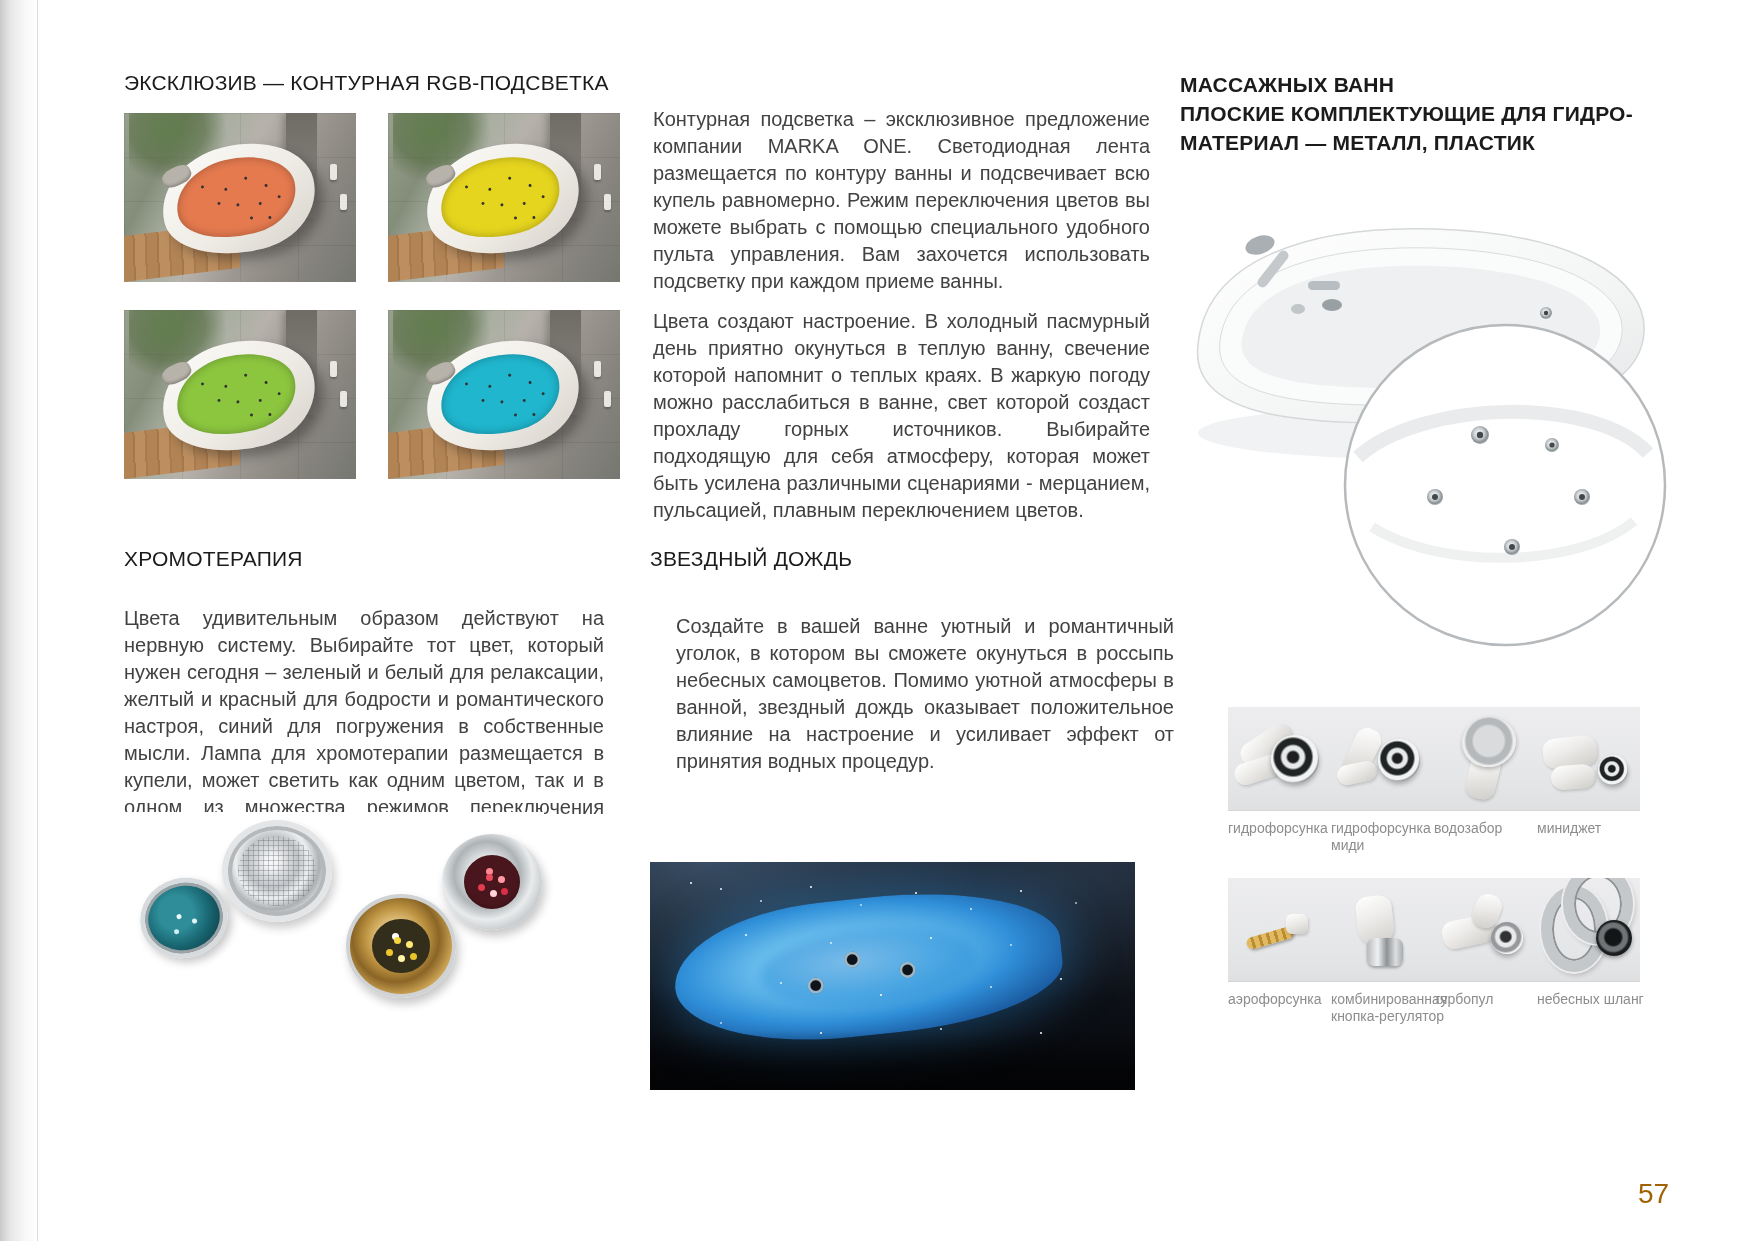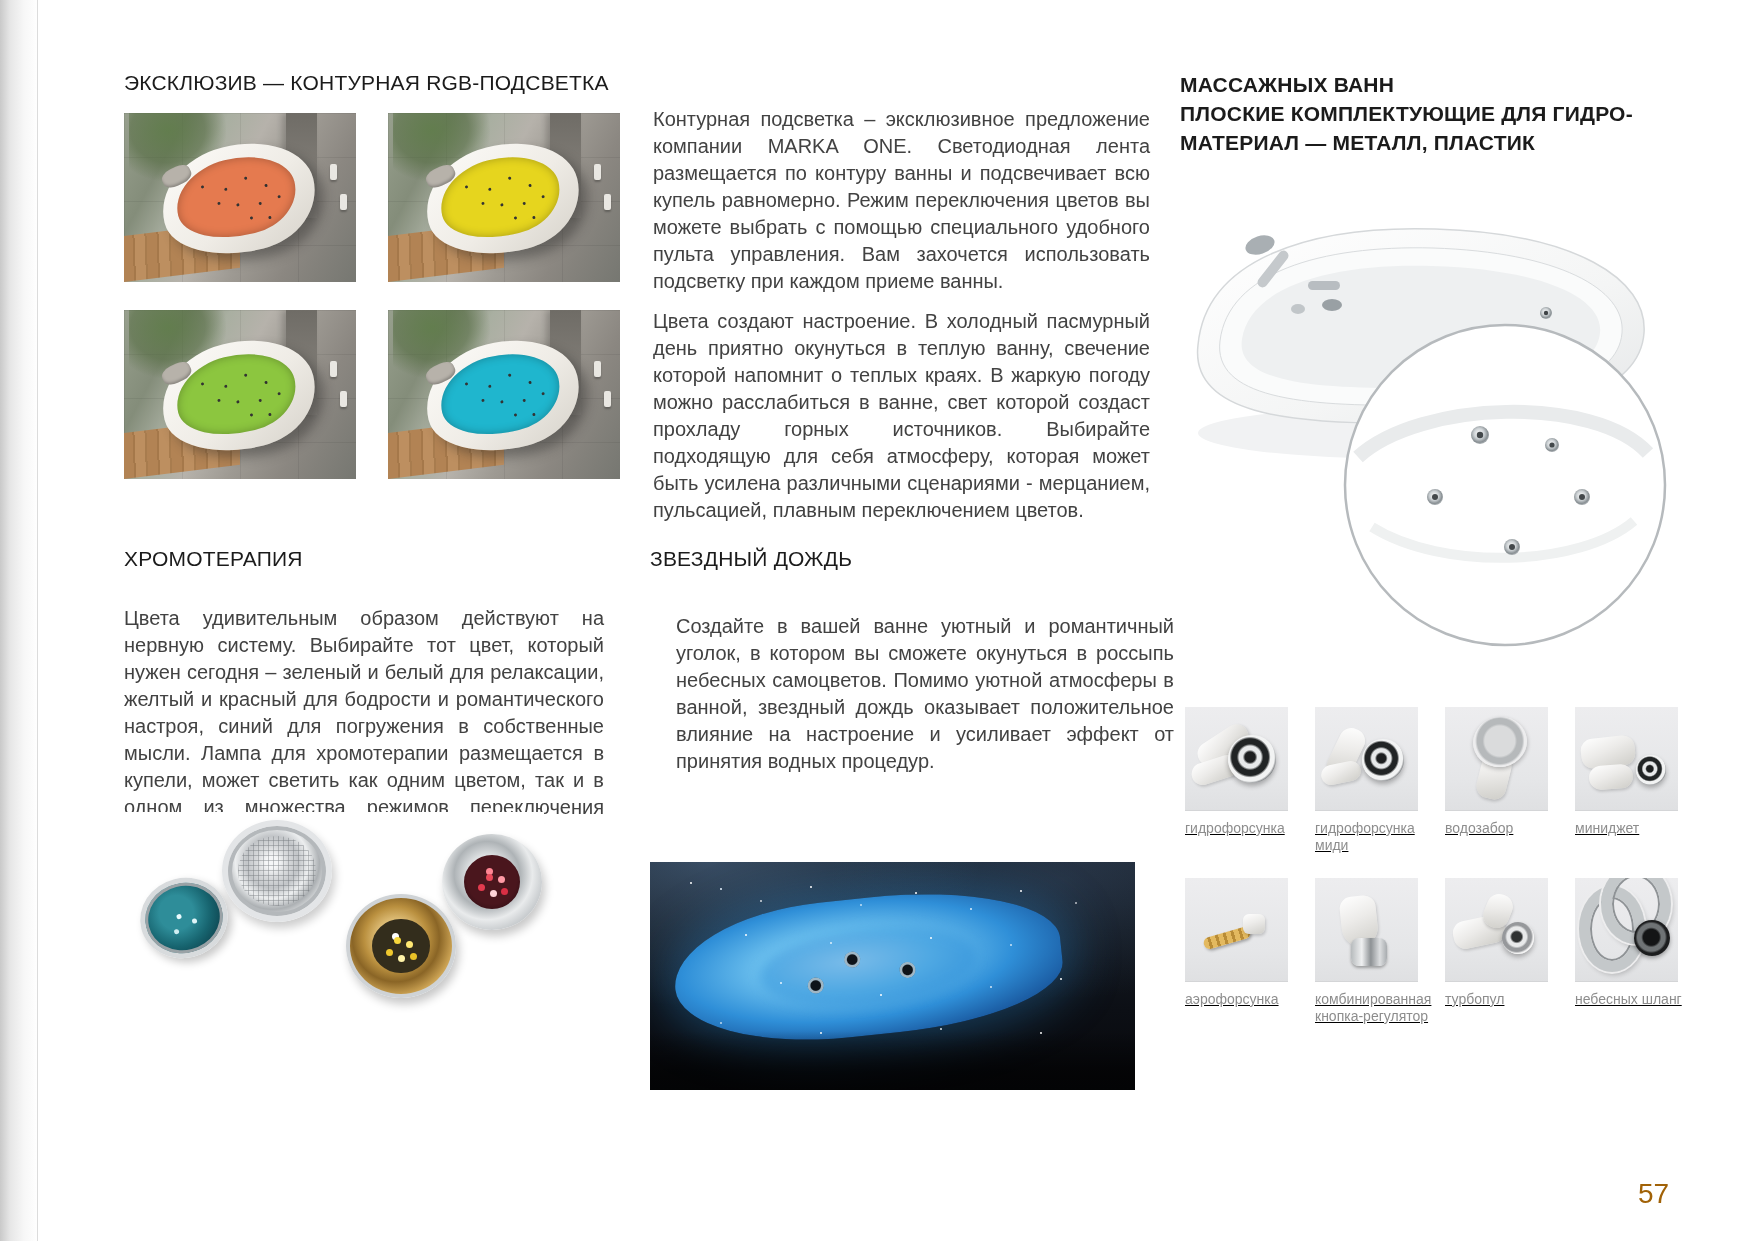--- a/index.html
+++ b/index.html
@@ -89,22 +89,22 @@
       55px 52px #fff,140px 60px rgba(255,255,255,.8),240px 55px #fff,320px 62px rgba(255,255,255,.75),
       90px 100px #eaf5ff,190px 112px #fff,300px 104px rgba(255,255,255,.8),370px 96px #fff,
       30px 140px rgba(255,255,255,.7),130px 150px #fff,250px 146px rgba(255,255,255,.85),350px 150px #fff; }
   .sp-floor { position:absolute; left:0; bottom:0; width:100%; height:26%;
     background:linear-gradient(180deg, transparent 0%, rgba(0,0,0,.55) 70%); }
 
   
   .bath-art { position:absolute; left:1180px; top:195px; }
 
   
-  .comp-grid { position:absolute; left:1185px; top:707px; display:grid;
-    grid-template-columns:repeat(4,103px); column-gap:27px; grid-auto-rows:171px;text-decoration:underline; }
+  .comp-grid { position:absolute; left:1228px; top:707px; display:grid;
+    grid-template-columns:repeat(4,103px); grid-auto-rows:171px; }
   .comp { width:103px; }
   .comp .img { position:relative; width:103px; height:104px; overflow:hidden;
     background:linear-gradient(180deg,#ededef 0%,#e5e6e8 70%,#dfe0e2 100%);
     box-shadow:inset 0 -1px 0 #d4d5d7; }
   .comp figcaption, .comp .cap { margin-top:9px; width:128px; font-size:14px; line-height:17px; color:#8d8d8d; }
   .pipe { position:absolute; border-radius:12px;
     background:linear-gradient(160deg,#ffffff 0%,#ecebe9 45%,#cecdc8 100%);
     box-shadow:1px 2px 3px rgba(0,0,0,.16); }
   .disc { position:absolute; border-radius:50%; }
   .chrome-disc { background:radial-gradient(circle at 46% 46%, #1d1f20 0 14%, #e7e9ea 20% 30%, #212425 36% 50%, #f2f3f3 56% 66%, #7e8184 72% 80%, #fbfbfb 86%);

